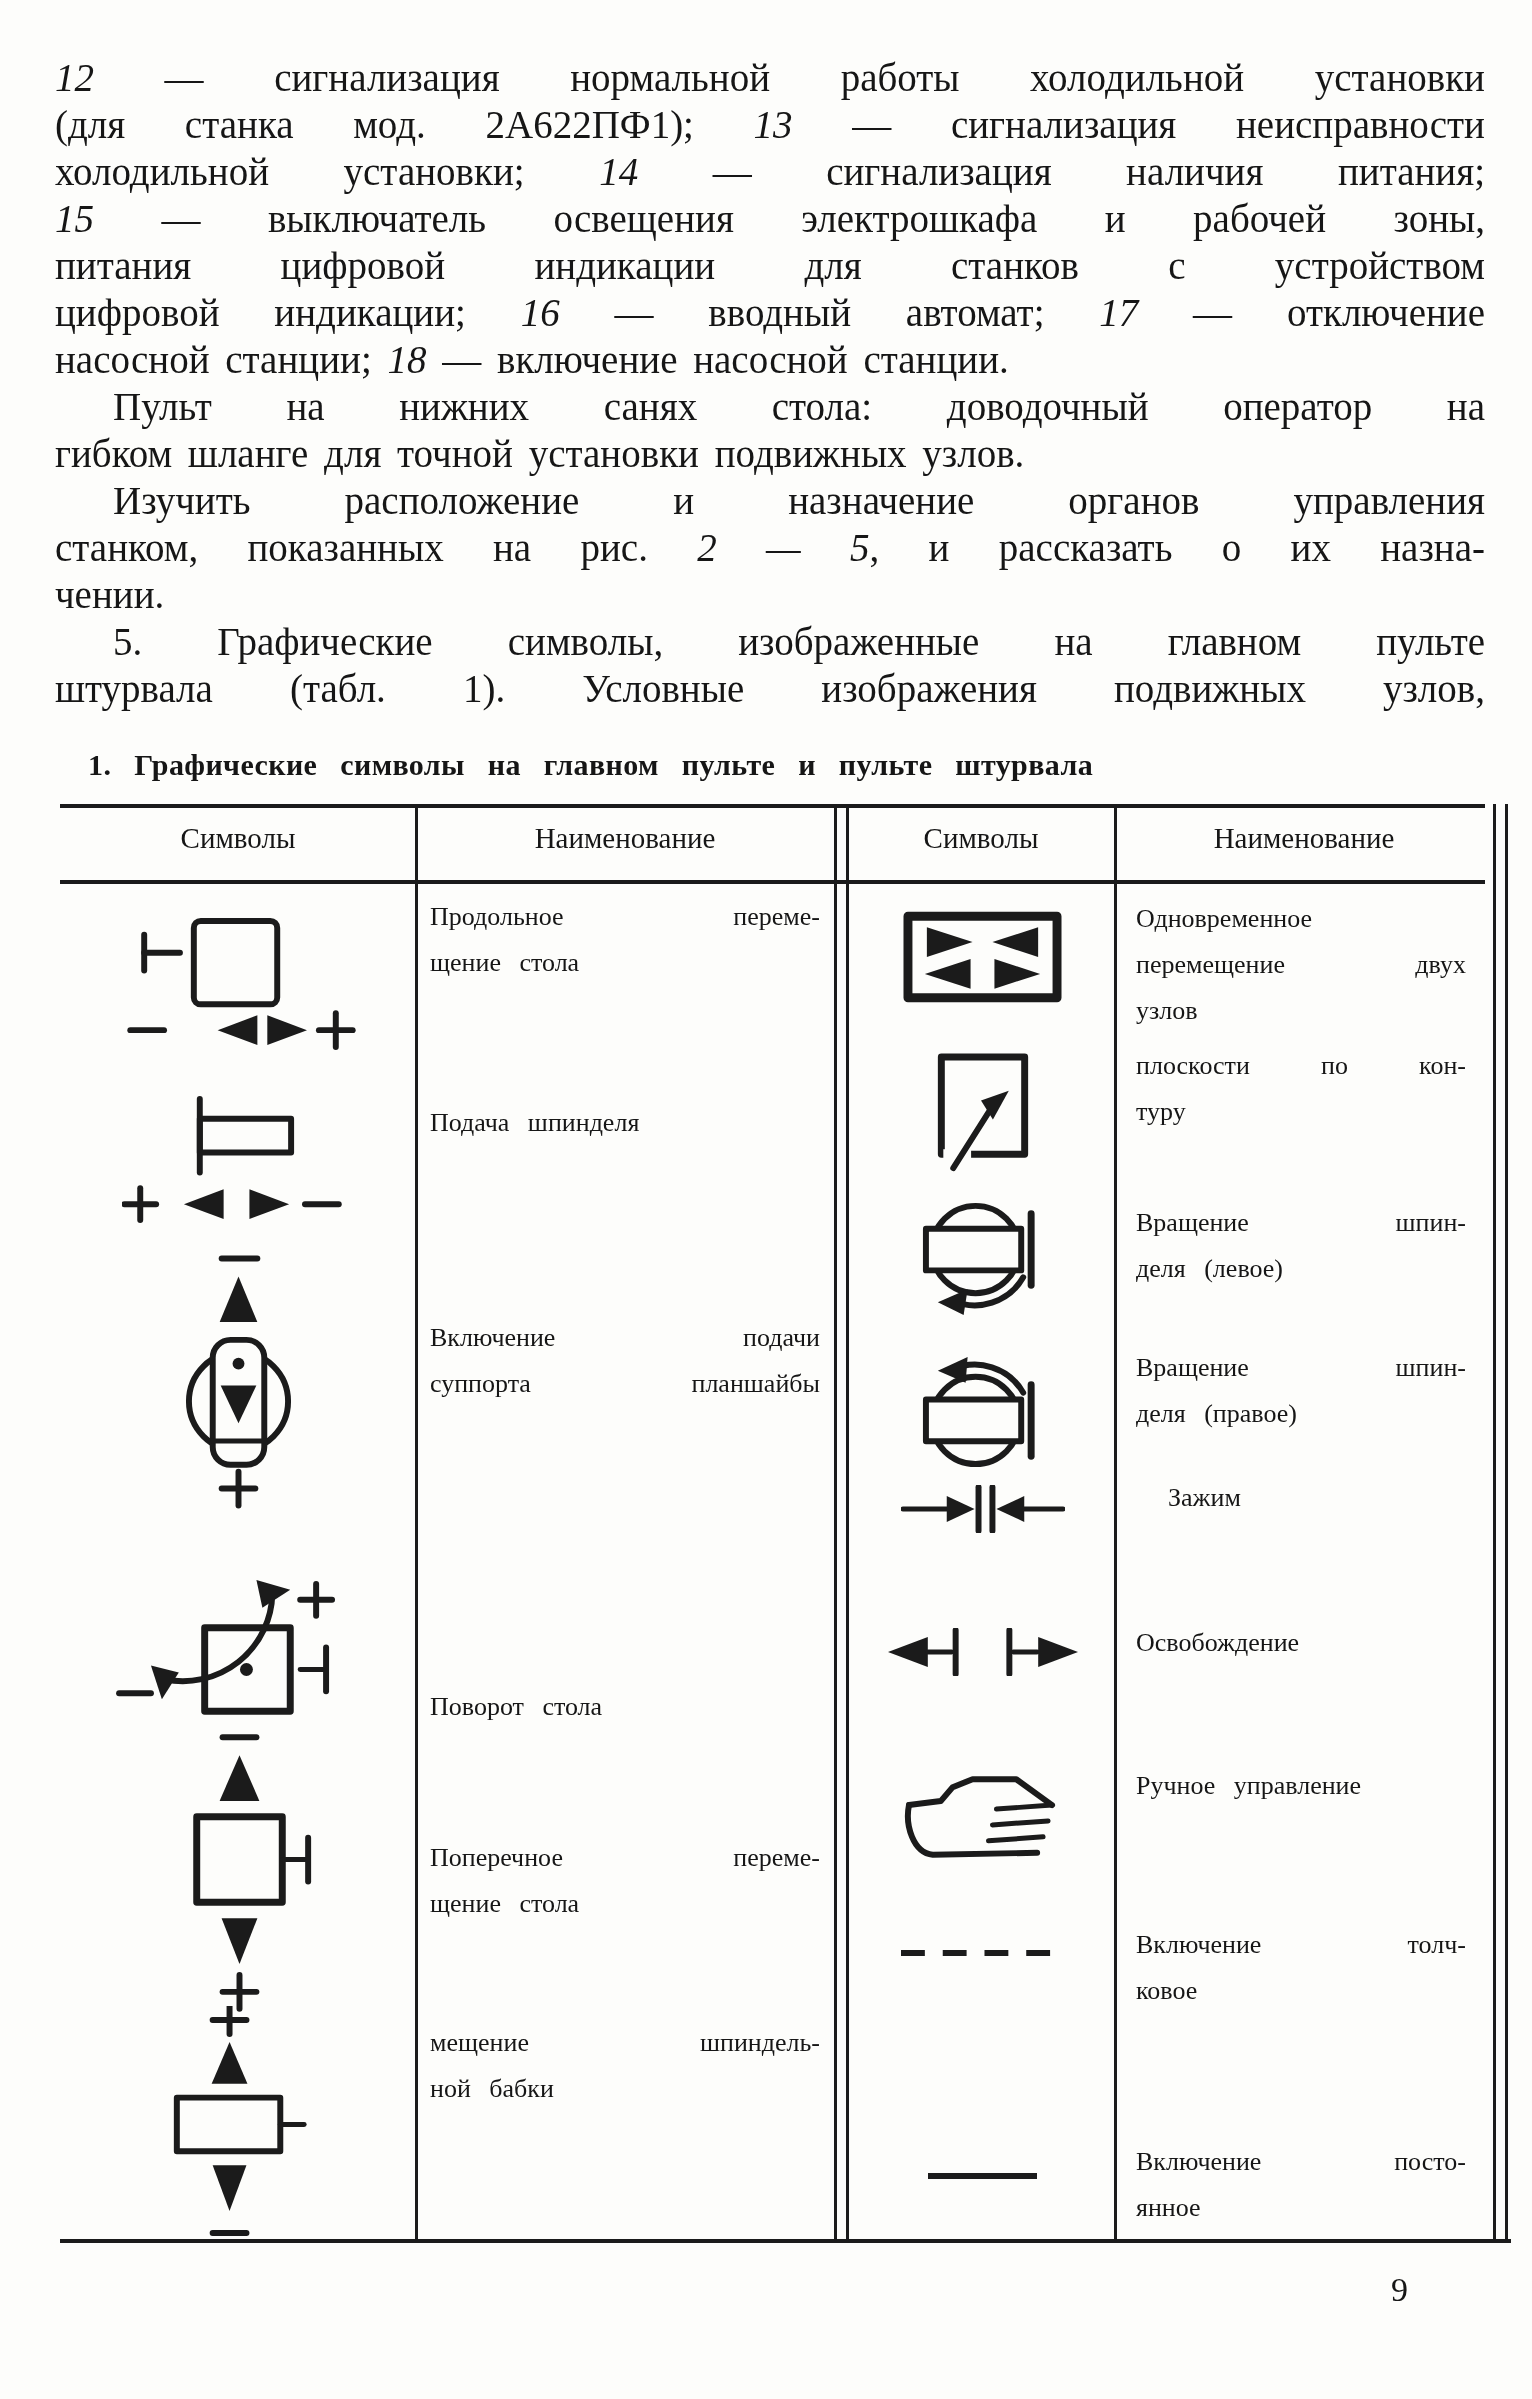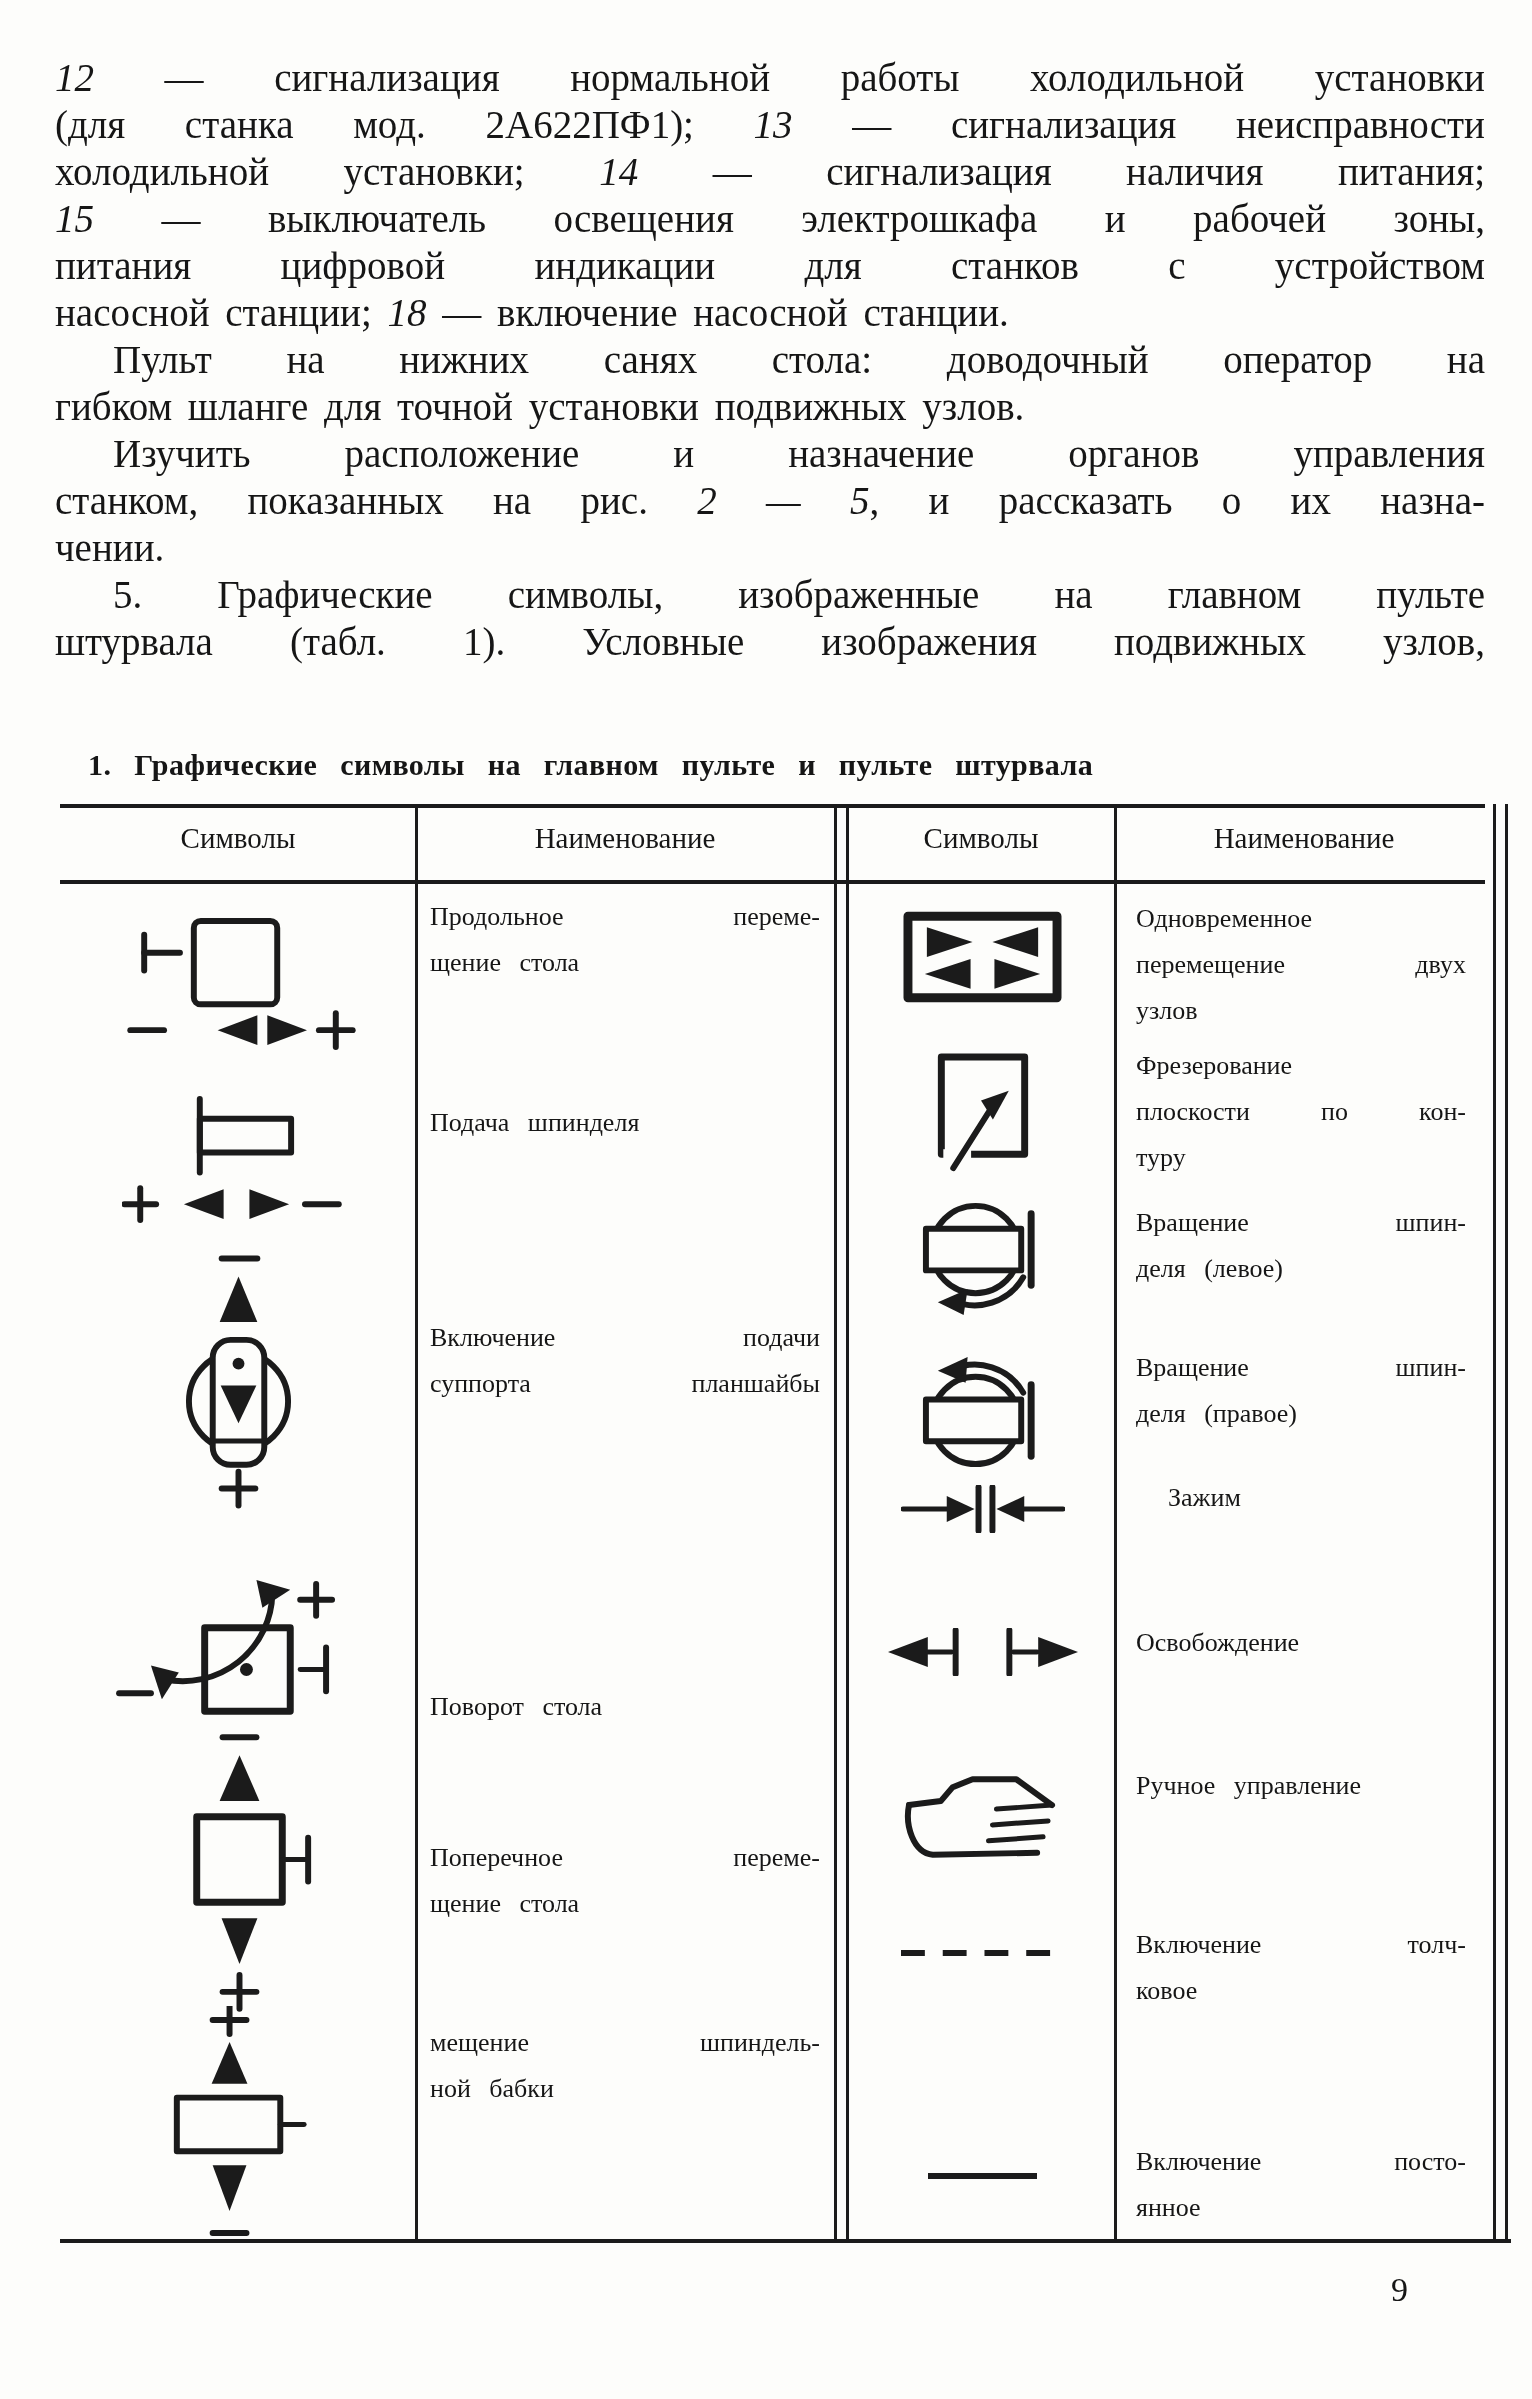--- a/index.html
+++ b/index.html
@@ -25,20 +25,21 @@
 <body>
 
 <div class="page">
 
   <div class="intro" id="intro">
       <div class="line j"><span class="it">12</span><span> — сигнализация нормальной работы холодильной установки</span></div>
       <div class="line j"><span>(для станка мод. 2А622ПФ1); </span><span class="it">13</span><span> — сигнализация неисправности</span></div>
       <div class="line j"><span>холодильной установки; </span><span class="it">14</span><span> — сигнализация наличия питания;</span></div>
       <div class="line j"><span class="it">15</span><span> — выключатель освещения электрошкафа и рабочей зоны,</span></div>
       <div class="line j"><span>питания цифровой индикации для станков с устройством</span></div>
+      <div class="line j"><span>цифровой индикации; </span><span class="it">16</span><span> — вводный автомат; </span><span class="it">17</span><span> — отключение</span></div>
       <div class="line"><span>насосной станции; </span><span class="it">18</span><span> — включение насосной станции.</span></div>
       <div class="line j ind"><span>Пульт на нижних санях стола: доводочный оператор на</span></div>
       <div class="line"><span>гибком шланге для точной установки подвижных узлов.</span></div>
       <div class="line j ind"><span>Изучить расположение и назначение органов управления</span></div>
       <div class="line j"><span>станком, показанных на рис. </span><span class="it">2 — 5</span><span>, и рассказать о их назна-</span></div>
       <div class="line"><span>чении.</span></div>
       <div class="line j ind"><span>5. Графические символы, изображенные на главном пульте</span></div>
       <div class="line j"><span>штурвала (табл. 1). Условные изображения подвижных узлов,</span></div>
     </div>
 
@@ -175,21 +176,20 @@
         </div>
         <div class="sym" style="left: 848px; width: 269px; top: 1051px;">
           <svg width="100" height="124" viewBox="0 0 100 125" fill="none" stroke="#1b1b1b" stroke-width="6" stroke-linecap="round" stroke-linejoin="round">
             <rect x="8" y="6" width="84" height="98" stroke-width="7"></rect>
             <rect x="10" y="99" width="28" height="12" fill="#fdfdfb" stroke="none"></rect>
             <line x1="20" y1="118" x2="58" y2="58"></line>
             <polygon points="76,40 48,50 60,69" fill="#1b1b1b" stroke="none"></polygon>
           </svg>
         </div>
         <div class="nm" style="left: 1136px; width: 330px; top: 1043px;">
-          <div class="l">Фрезерование</div>
           <div class="l j">плоскости по кон-</div>
           <div class="l">туру</div>
         </div>
         <div class="sym" style="left: 848px; width: 269px; top: 1186px;">
           <svg width="134" height="139" viewBox="0 0 135 140" fill="none" stroke="#1b1b1b" stroke-width="6" stroke-linecap="round" stroke-linejoin="round">
             <circle cx="60" cy="64" r="44"></circle>
             <rect x="10" y="43" width="96" height="42" fill="#fdfdfb"></rect>
             <line x1="116" y1="28" x2="116" y2="100" stroke-width="7"></line>
             <path d="M 108 92 A 56 56 0 0 1 36 115"></path>
             <polygon points="22,117 52,104 48,130" fill="#1b1b1b" stroke="none"></polygon>

